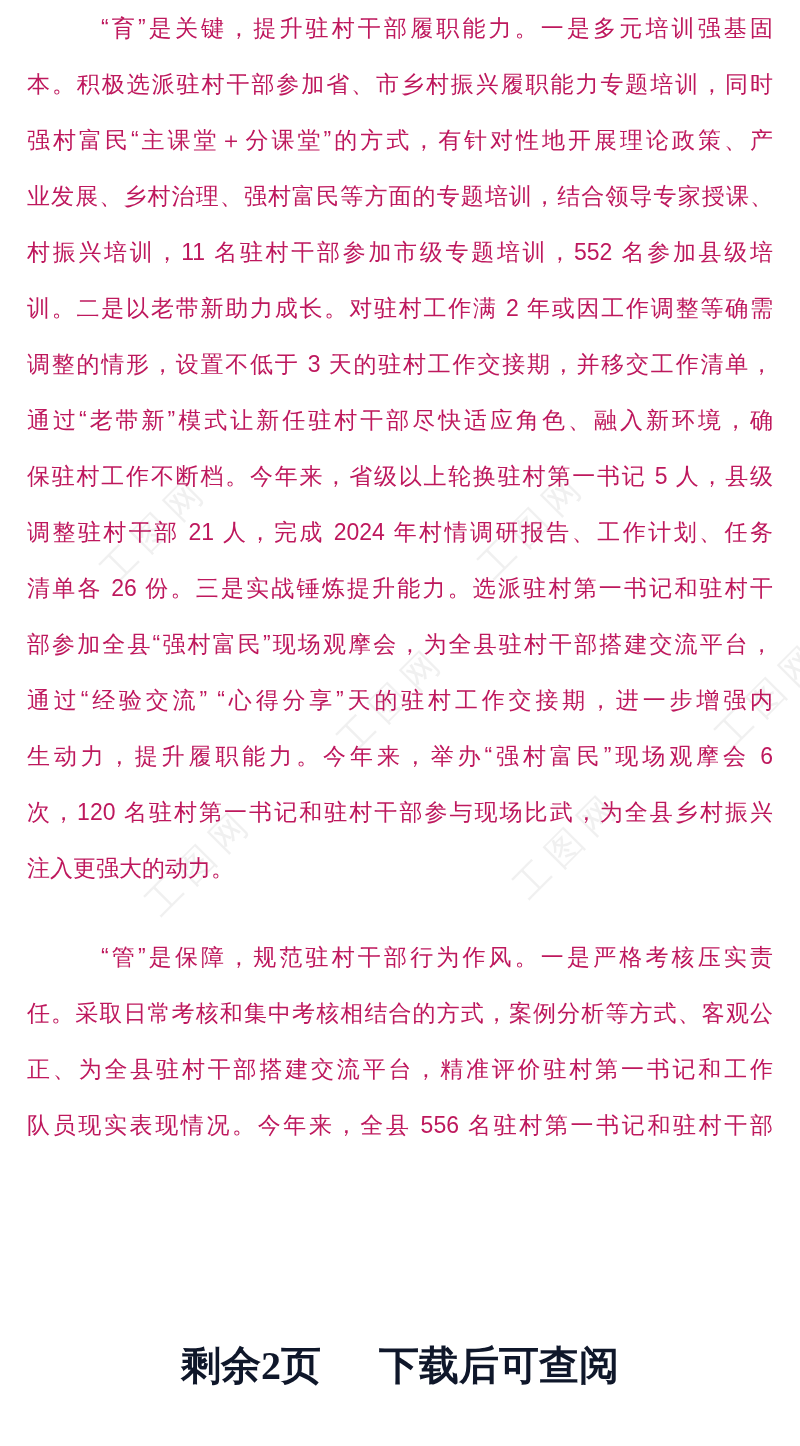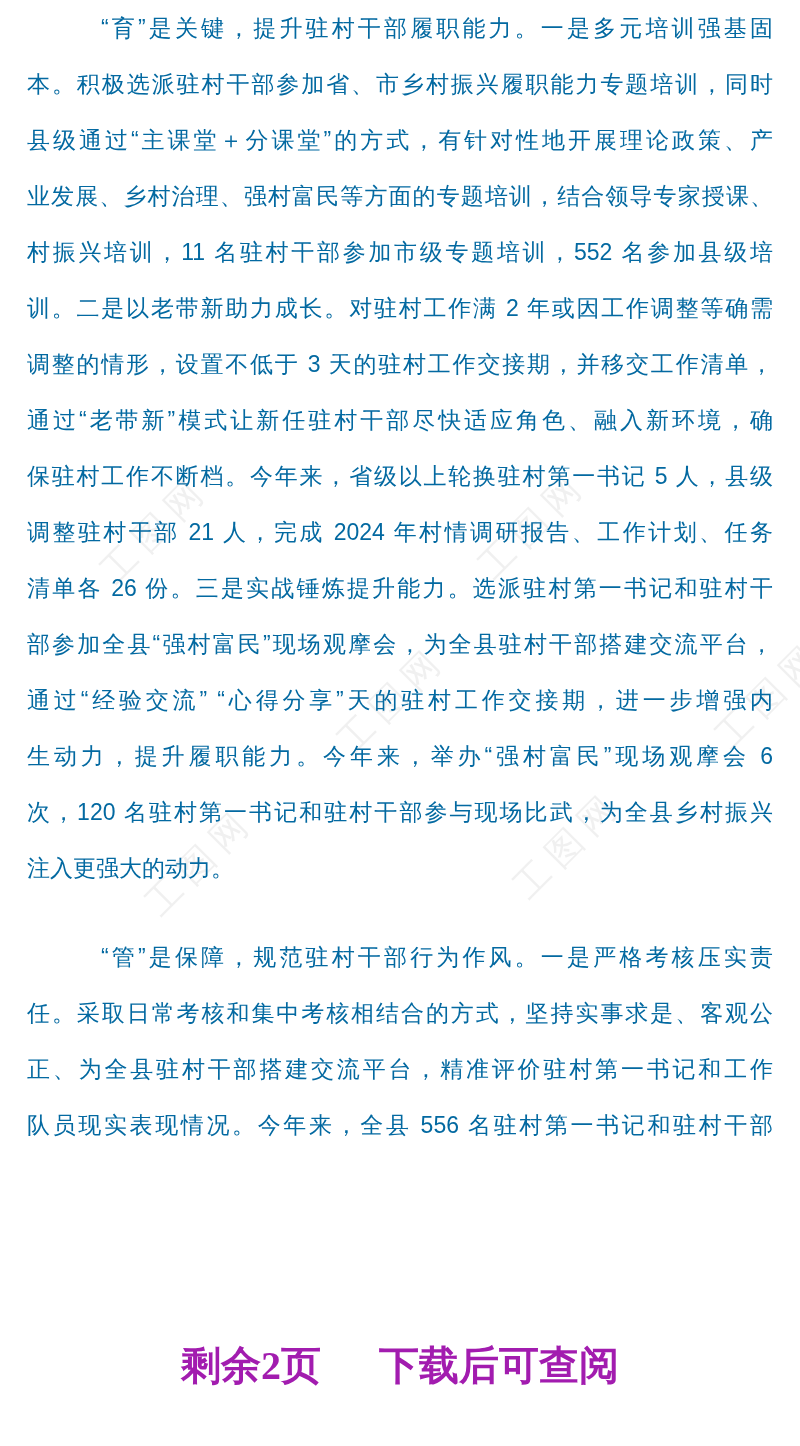--- a/index.html
+++ b/index.html
@@ -35,21 +35,21 @@
     left: 27px;
     top: 0;
     width: 746px;
   }
   .para { margin: 0; }
   .para2 { margin-top: 33px; }
   .line {
     height: 56px;
     line-height: 56px;
     font-size: 23px;
-    color: #0369a1;
+    color: #be185d;
     white-space: nowrap;
     overflow: hidden;
     text-align: justify;
     text-align-last: justify;
   }
   .line.indent {
     padding-left: 74px;
   }
   .line.last {
     text-align-last: left;
@@ -57,21 +57,21 @@
   .footer {
     position: absolute;
     left: 0;
     top: 1338px;
     width: 800px;
     text-align: center;
     font-family: "Liberation Serif", serif;
     font-weight: bold;
     font-size: 40px;
     line-height: 56px;
-    color: #a21caf;
+    color: #0f172a;
     white-space: nowrap;
   }
   .footer .hint-part {
     margin-left: 58px;
   }
 </style>
 </head>
 <body>
 
 <div class="page">
@@ -83,39 +83,39 @@
     <span class="wm" style="left:770px; top:695px;">工图网</span>
     <span class="wm" style="left:200px; top:862px;">工图网</span>
     <span class="wm" style="left:568px; top:845px;">工图网</span>
   </div>
 
   <div class="content">
 
     <div class="para">
       <div class="line indent">“育”是关键，提升驻村干部履职能力。一是多元培训强基固</div>
       <div class="line">本。积极选派驻村干部参加省、市乡村振兴履职能力专题培训，同时</div>
-      <div class="line">县级通过“主课堂＋分课堂”的方式，有针对性地开展理论政策、产</div>
+      <div class="line">强村富民“主课堂＋分课堂”的方式，有针对性地开展理论政策、产</div>
       <div class="line">业发展、乡村治理、强村富民等方面的专题培训，结合领导专家授课、</div>
       <div class="line">村振兴培训，11 名驻村干部参加市级专题培训，552 名参加县级培</div>
       <div class="line">训。二是以老带新助力成长。对驻村工作满 2 年或因工作调整等确需</div>
       <div class="line">调整的情形，设置不低于 3 天的驻村工作交接期，并移交工作清单，</div>
       <div class="line">通过“老带新”模式让新任驻村干部尽快适应角色、融入新环境，确</div>
       <div class="line">保驻村工作不断档。今年来，省级以上轮换驻村第一书记 5 人，县级</div>
       <div class="line">调整驻村干部 21 人，完成 2024 年村情调研报告、工作计划、任务</div>
       <div class="line">清单各 26 份。三是实战锤炼提升能力。选派驻村第一书记和驻村干</div>
       <div class="line">部参加全县“强村富民”现场观摩会，为全县驻村干部搭建交流平台，</div>
       <div class="line">通过“经验交流” “心得分享”天的驻村工作交接期，进一步增强内</div>
       <div class="line">生动力，提升履职能力。今年来，举办“强村富民”现场观摩会 6</div>
       <div class="line">次，120 名驻村第一书记和驻村干部参与现场比武，为全县乡村振兴</div>
       <div class="line last">注入更强大的动力。</div>
     </div>
 
     <div class="para para2">
       <div class="line indent">“管”是保障，规范驻村干部行为作风。一是严格考核压实责</div>
-      <div class="line">任。采取日常考核和集中考核相结合的方式，坚持实事求是、客观公</div>
+      <div class="line">任。采取日常考核和集中考核相结合的方式，案例分析等方式、客观公</div>
       <div class="line">正、为全县驻村干部搭建交流平台，精准评价驻村第一书记和工作</div>
       <div class="line">队员现实表现情况。今年来，全县 556 名驻村第一书记和驻村干部</div>
     </div>
 
   </div>
 
   <div class="footer">
     <span>剩余2页</span><span class="hint-part">下载后可查阅</span>
   </div>
 

